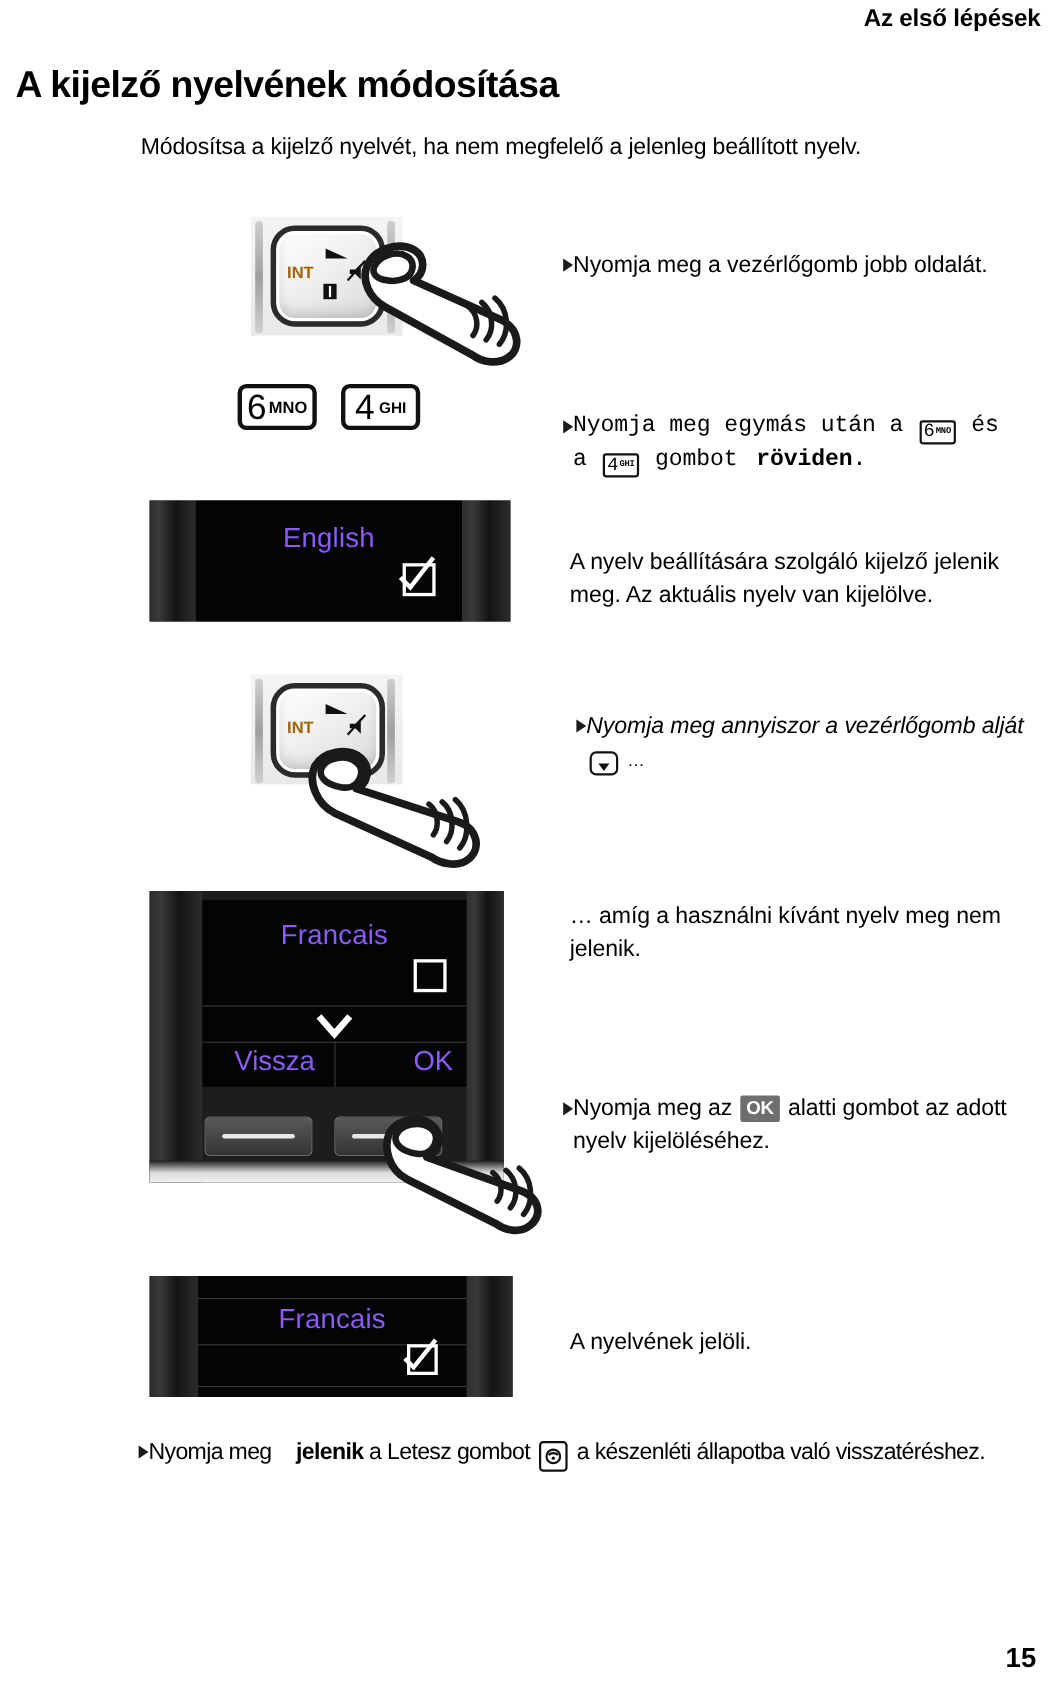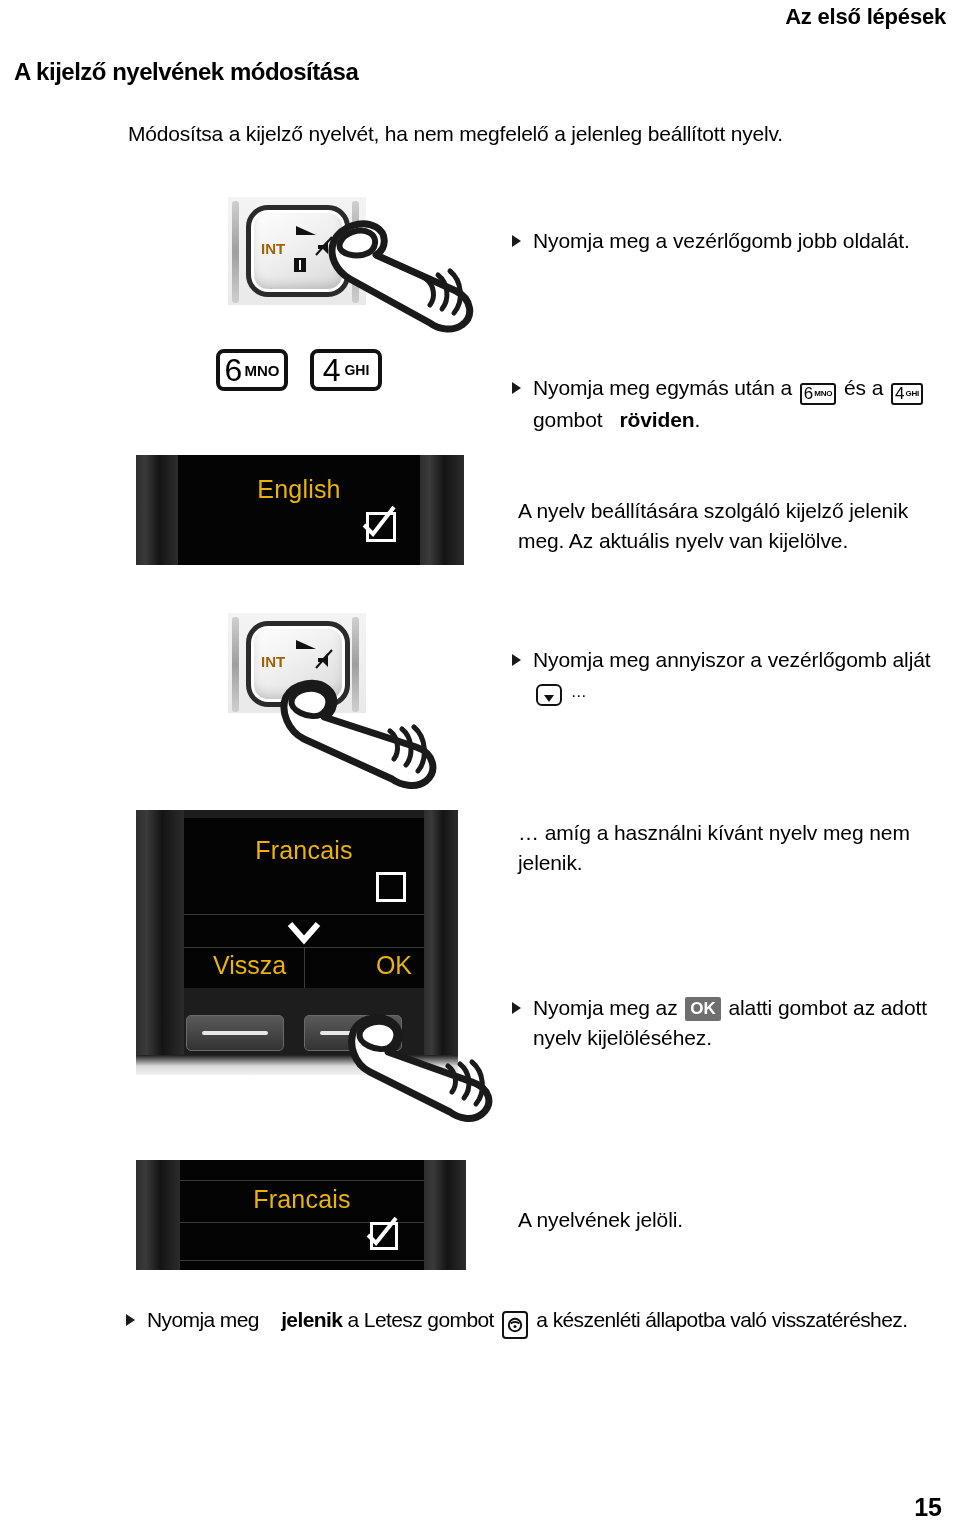--- a/index.html
+++ b/index.html
@@ -13,35 +13,35 @@
     overflow: hidden;
   }
 
   
   .running-head {
     position:absolute; top:4px; right:14px;
     font-size:22px; font-weight:bold; letter-spacing:-0.2px;
   }
   .page-title {
     position:absolute; top:58px; left:14px;
-    font-size:24px; font-weight:bold; letter-spacing:-0.5px;
+    font-size:34px; font-weight:bold; letter-spacing:-0.5px;
   }
   .intro {
     position:absolute; top:120px; left:128px; right:40px;
     font-size:21px; line-height:1.35; letter-spacing:-0.2px;
   }
 
   
   .step-text {
     position:absolute;
     font-size:21px;
     line-height:1.42;
     letter-spacing:-0.1px;
   }
-  .bullet-row { display:flex; align-items:flex-start; gap:12px; }
+  .bullet-row { display:flex; align-items:flex-start; }
   .tri {
     flex:0 0 auto;
     width:0;height:0;
     border-left:9px solid #1a1a1a;
     border-top:6px solid transparent;
     border-bottom:6px solid transparent;
     margin-top:9px;
   }
   .bullet-body { flex:1 1 auto; }
   b { font-weight:bold;padding-left:17px; }
@@ -118,21 +118,21 @@
   
   .handset{
     position:absolute;
     background:#1d1d1d;
   }
   .handset .bezel-l,.handset .bezel-r{
     position:absolute;top:0;bottom:0;
     background:linear-gradient(90deg,#2e2e2e 0%,#3a3a3a 22%,#141414 55%,#2c2c2c 100%);
   }
   .screen{
-    position:absolute; background:#040404; color:#eab308;
+    position:absolute; background:#040404; color:#8b5cf6;
     overflow:hidden;
   }
   .scr-lang{
     position:absolute; left:0; right:0;
     text-align:center; font-size:25px; letter-spacing:.2px;
   }
   .chk{
     position:absolute; border:3px solid #fff; background:transparent;
   }
   .chk-mark{ position:absolute; }
@@ -200,21 +200,21 @@
 
 <div style="position:absolute;left:216px;top:349px;width:72px;height:42px;border:4px solid #111;border-radius:8px;display:flex;align-items:center;justify-content:center;background:#fff;">
   <span style="font-size:32px;line-height:1;">6</span>
   <span style="font-size:15px;font-weight:bold;margin-left:2px;">MNO</span>
 </div>
 <div style="position:absolute;left:310px;top:349px;width:72px;height:42px;border:4px solid #111;border-radius:8px;display:flex;align-items:center;justify-content:center;background:#fff;">
   <span style="font-size:32px;line-height:1;">4</span>
   <span style="font-size:14px;font-weight:bold;margin-left:4px;">GHI</span>
 </div>
 
-<div class="step-text" style="left:512px; top:373px; width:420px;">
+<div class="step-text" style="left:512px; top:373px; width:420px;font-family:Liberation Mono, monospace;">
   <div class="bullet-row">
     <span class="tri"></span>
     <span class="bullet-body">
       <span>Nyomja meg egymás után a</span>
       <span class="key-inline">
         <span class="d">6</span>
           <span class="s">MNO</span>
       </span>
       <span>és a</span>
       <span class="key-inline">
@@ -256,21 +256,21 @@
   <svg class="finger" style="left:38px;top:60px;" width="190" height="130" viewBox="0 0 190 130">
     <path d="M20 24 C28 10 50 6 62 16 C72 25 68 40 58 44 L150 74 C168 80 172 98 160 108
              C150 116 134 112 126 106 L38 66 C22 58 14 38 20 24 Z" fill="#ffffff" stroke="#1a1a1a" stroke-width="7" stroke-linejoin="round"></path>
     <path d="M26 26 C30 16 48 12 58 20 C66 26 62 38 54 42 C44 46 22 38 26 26 Z" fill="#ffffff" stroke="#1a1a1a" stroke-width="6"></path>
     <path d="M124 58 C132 64 134 78 128 86" stroke="#1a1a1a" stroke-width="5" fill="none" stroke-linecap="round"></path>
     <path d="M136 56 C146 64 148 82 140 92" stroke="#1a1a1a" stroke-width="5" fill="none" stroke-linecap="round"></path>
     <path d="M148 54 C160 64 162 86 152 98" stroke="#1a1a1a" stroke-width="5" fill="none" stroke-linecap="round"></path>
   </svg>
 </div>
 
-<div class="step-text" style="left:512px; top:645px; width:430px;">
+<div class="step-text" style="left:524px; top:645px; width:430px;font-style:italic;">
   <div class="bullet-row">
     <span class="tri"></span>
     <span class="bullet-body">
       <span>Nyomja meg annyiszor a vezérlőgomb alját</span>
       <span class="key-nav">
           <i></i>
         </span>
       <span style="font-size:16px;">…</span>
     </span>
   </div>

